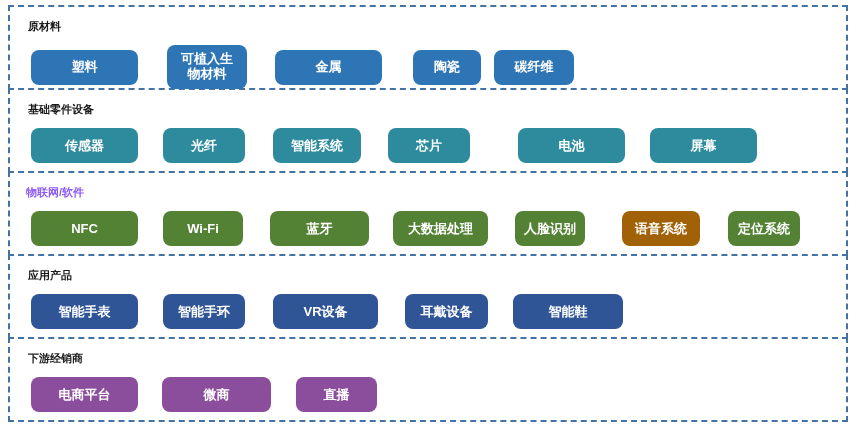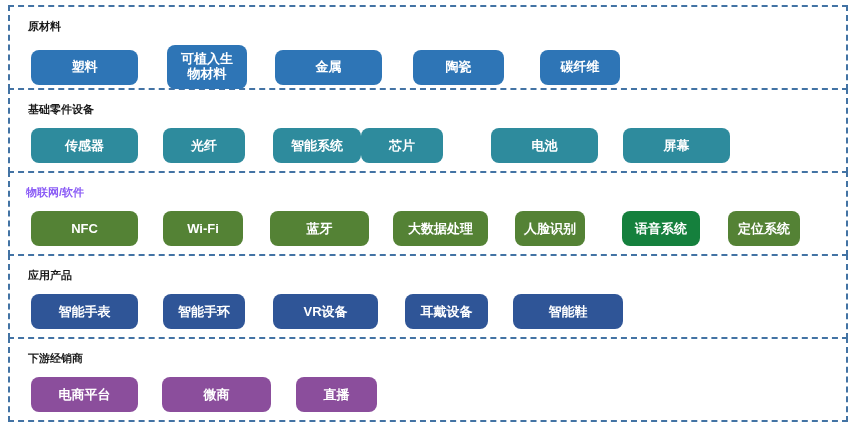--- a/index.html
+++ b/index.html
@@ -58,46 +58,46 @@
 <body>
 
 <div class="diagram">
 
   <div class="section sec0" style="border-color: rgb(67, 115, 164);">
     <div class="section-title" style="color: rgb(26, 26, 26);">原材料</div>
     <div class="btn-row">
       <div class="btn" style="width: 107px; margin-right: 29px; background: rgb(46, 117, 182);">塑料</div>
       <div class="btn tall" style="width: 80px; margin-right: 28px; background: rgb(46, 117, 182);">可植入生物材料</div>
       <div class="btn" style="width: 107px; margin-right: 31px; background: rgb(46, 117, 182);">金属</div>
-      <div class="btn" style="width: 91px; margin-right: 36px; background: rgb(46, 117, 182);">陶瓷</div>
+      <div class="btn" style="width: 68px; margin-right: 13px; background: rgb(46, 117, 182);">陶瓷</div>
       <div class="btn" style="width: 80px; background: rgb(46, 117, 182);">碳纤维</div>
     </div>
   </div>
 
   <div class="section sec1" style="border-color: rgb(67, 115, 164);">
     <div class="section-title" style="color: rgb(26, 26, 26);">基础零件设备</div>
     <div class="btn-row">
       <div class="btn" style="width: 107px; margin-right: 25px; background: rgb(46, 139, 157);">传感器</div>
       <div class="btn" style="width: 82px; margin-right: 28px; background: rgb(46, 139, 157);">光纤</div>
-      <div class="btn" style="width: 88px; background: rgb(46, 139, 157);">智能系统</div>
+      <div class="btn" style="width: 88px; margin-right: 27px; background: rgb(46, 139, 157);">智能系统</div>
       <div class="btn" style="width: 82px; margin-right: 48px; background: rgb(46, 139, 157);">芯片</div>
       <div class="btn" style="width: 107px; margin-right: 25px; background: rgb(46, 139, 157);">电池</div>
       <div class="btn" style="width: 107px; background: rgb(46, 139, 157);">屏幕</div>
     </div>
   </div>
 
   <div class="section sec2" style="border-color: rgb(67, 115, 164);">
     <div class="section-title" style="color: #8b5cf6; margin-left: 16px;">物联网/软件</div>
     <div class="btn-row">
       <div class="btn" style="width: 107px; margin-right: 25px; background: rgb(84, 130, 53);">NFC</div>
       <div class="btn" style="width: 80px; margin-right: 27px; background: rgb(84, 130, 53);">Wi-Fi</div>
       <div class="btn" style="width: 99px; margin-right: 24px; background: rgb(84, 130, 53);">蓝牙</div>
       <div class="btn" style="width: 95px; margin-right: 27px; background: rgb(84, 130, 53);">大数据处理</div>
       <div class="btn" style="width: 70px; margin-right: 37px; background: rgb(84, 130, 53);">人脸识别</div>
-      <div class="btn" style="width: 78px; margin-right: 28px; background: #15803d;">语音系统</div>
+      <div class="btn" style="width: 78px; margin-right: 28px; background: #a16207;">语音系统</div>
       <div class="btn" style="width: 72px; background: rgb(84, 130, 53);">定位系统</div>
     </div>
   </div>
 
   <div class="section sec3" style="border-color: rgb(67, 115, 164);">
     <div class="section-title" style="color: rgb(26, 26, 26);">应用产品</div>
     <div class="btn-row">
       <div class="btn" style="width: 107px; margin-right: 25px; background: rgb(47, 85, 151);">智能手表</div>
       <div class="btn" style="width: 82px; margin-right: 28px; background: rgb(47, 85, 151);">智能手环</div>
       <div class="btn" style="width: 105px; margin-right: 27px; background: rgb(47, 85, 151);">VR设备</div>

